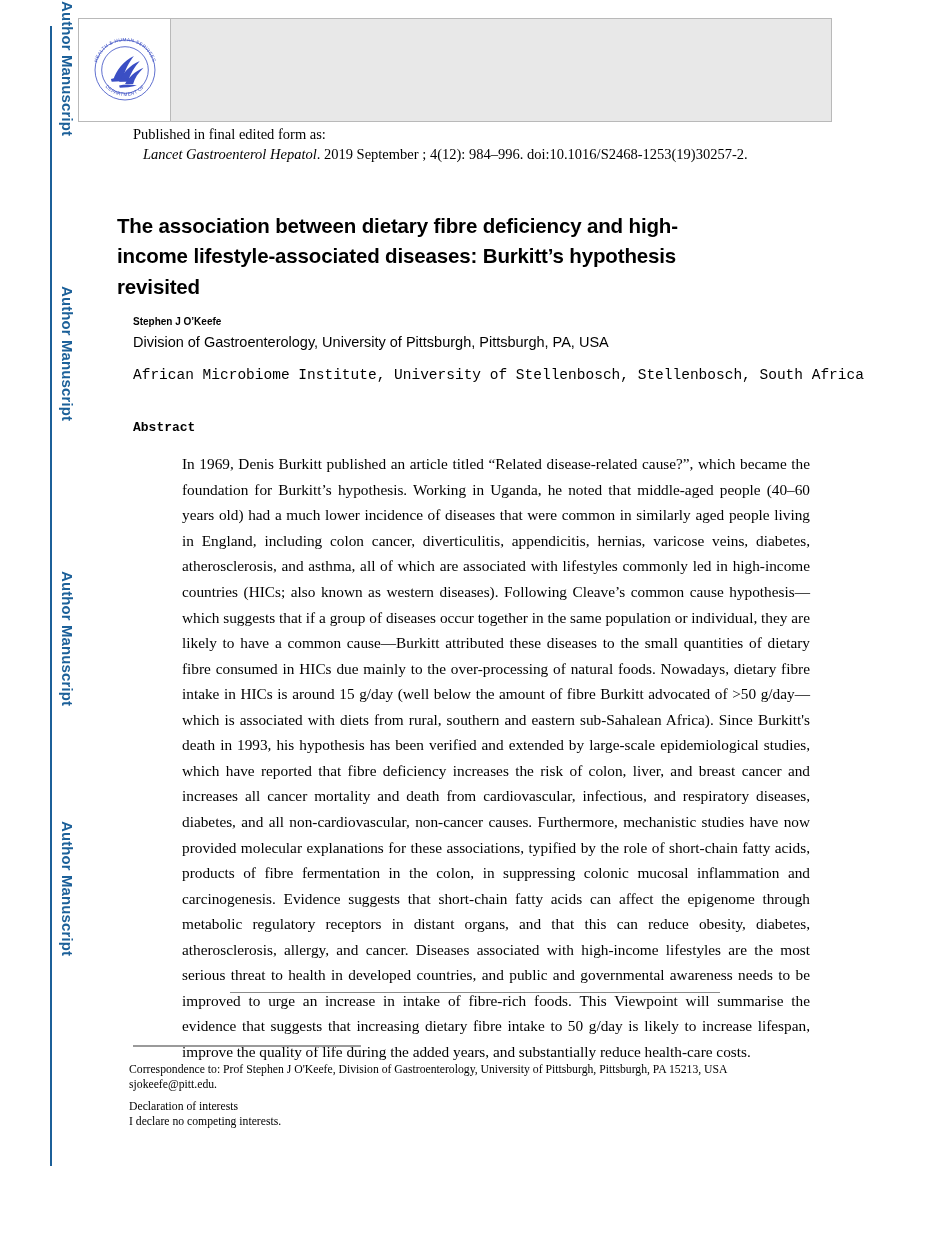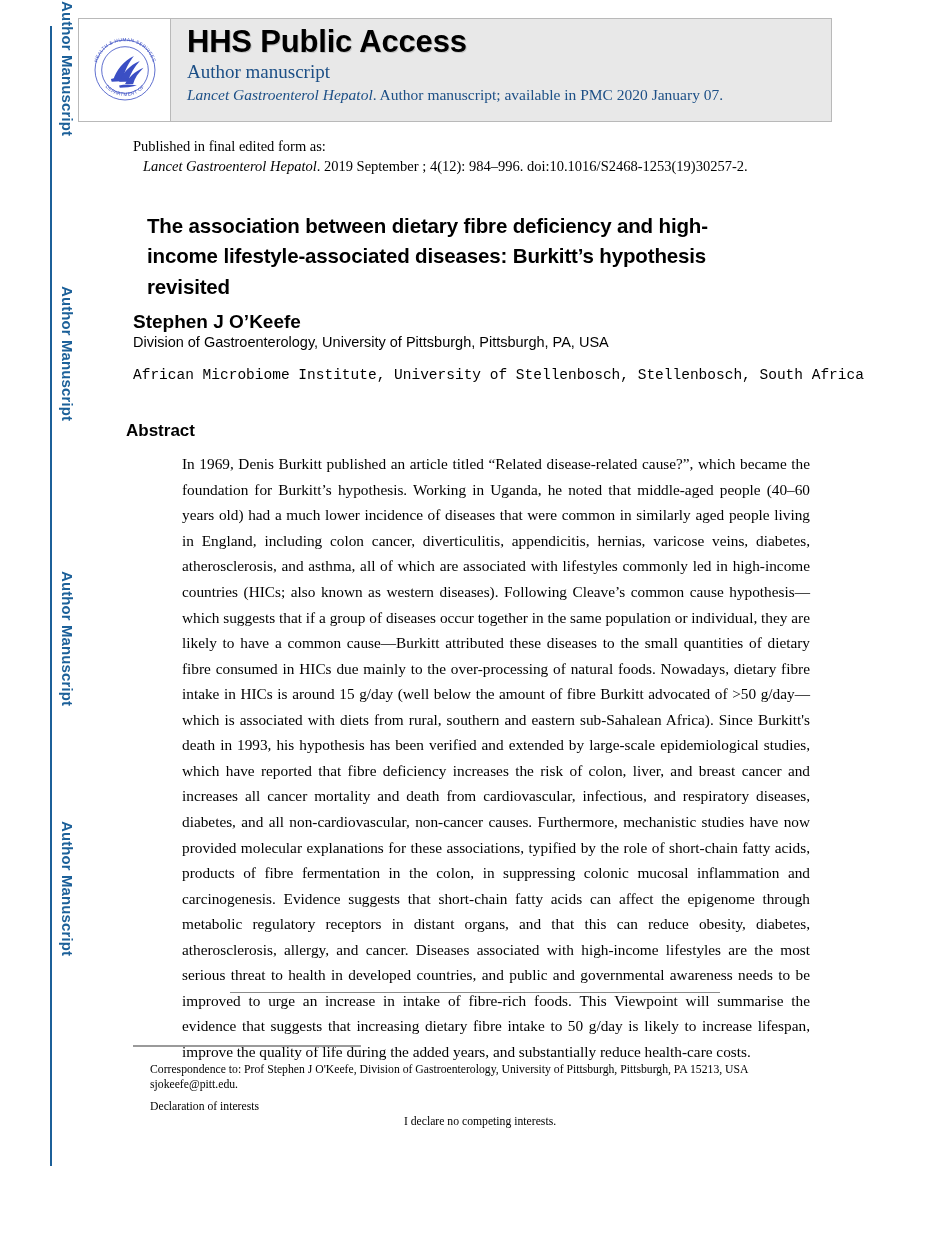--- a/index.html
+++ b/index.html
@@ -109,70 +109,69 @@
   
   #published-block {
     position: absolute;
     left: 133px;
     top: 124px;
     width: 700px;
     font-family: "Liberation Serif", serif;
     font-size: 14.5px;
     line-height: 20px;
     color: #000000;
-    margin-top: 12px;
   }
   #published-line2 { padding-left: 10px; }
   #published-line2 .jrnl { font-style: italic; }
 
   
   #article-title {
     position: absolute;
-    left: 147px;
+    left: 117px;
     top: 197px;
     width: 630px;
     font-family: "Liberation Sans", sans-serif;
     font-weight: bold;
     font-size: 20.5px;
     line-height: 30.5px;
     color: #000000;
     letter-spacing: -0.15px;
   }
   #author-name {
     position: absolute;
     left: 133px;
     top: 312px;
     font-family: "Liberation Sans", sans-serif;
     font-weight: bold;
-    font-size: 19px;
+    font-size: 10px;
     line-height: 20px;
   }
   #affiliation-1 {
     position: absolute;
     left: 133px;
     top: 332px;
     font-family: "Liberation Sans", sans-serif;
     font-size: 14.5px;
     line-height: 21px;
   }
   #affiliation-2 {
     position: absolute;
     left: 133px;
     top: 365px;
     font-family: Liberation Mono, monospace;
     font-size: 14.5px;
     line-height: 21px;
   }
   #abstract-heading {
     position: absolute;
-    left: 126px;
+    left: 133px;
     top: 406px;
-    font-family: Liberation Sans, sans-serif;
-    font-weight: bold;
-    font-size: 17px;
+    font-family: Liberation Mono, monospace;
+    font-weight: bold;
+    font-size: 13px;
     line-height: 22px;
   }
   #abstract-body {
     position: absolute;
     left: 157px;
     top: 436px;
     width: 628px;
     font-family: "Liberation Serif", serif;
     font-size: 15.3px;
     line-height: 25.55px;
@@ -194,31 +193,31 @@
   #footnote-rule {
     position: absolute;
     left: 133px;
     top: 1045px;
     width: 228px;
     height: 2px;
     background: #9a9a9a;
   }
   #footnote-block {
     position: absolute;
-    left: 150px;
+    left: 129px;
     top: 1063px;
     width: 660px;
     font-family: "Liberation Serif", serif;
     font-size: 11.7px;
     line-height: 14.6px;
     color: #000000;
   }
   #correspondence { margin: 0 0 8px 0; }
   #declaration-heading { margin: 0; }
-  #declaration-text { margin: 0; text-align: center; }
+  #declaration-text { margin: 0; }
 </style>
 </head>
 <body>
 
 <div id="sidebar-rail">
   <div id="sidebar-rule"></div>
   <div class="rail-label rail-0"><span>Author Manuscript</span></div>
   <div class="rail-label rail-1"><span>Author Manuscript</span></div>
   <div class="rail-label rail-2"><span>Author Manuscript</span></div>
   <div class="rail-label rail-3"><span>Author Manuscript</span></div>
@@ -241,25 +240,20 @@
       </text>
       <g fill="#3b4fc4">
         <path d="M34 64 C38 50, 48 38, 62 31 C56 39, 50 49, 47 62 Z"></path>
         <path d="M42 66 C47 54, 56 44, 70 38 C63 46, 57 55, 54 66 Z"></path>
         <path d="M50 69 C55 60, 63 52, 75 47 C68 54, 63 61, 61 69 Z"></path>
         <path d="M31 62 C38 60, 50 61, 58 64 C50 65, 40 66, 32 66 Z"></path>
         <path d="M42 71 C49 69, 58 69, 66 71 C58 73, 50 74, 43 74 Z"></path>
       </g>
     </svg>
   </div>
-  <div id="hhs-banner-text">
-    <div id="hhs-title">HHS Public Access</div>
-    <div id="hhs-subtitle">Author manuscript</div>
-    <div id="hhs-citation"><span class="jrnl">Lancet Gastroenterol Hepatol</span><span>. Author manuscript; available in PMC 2020 January 07.</span></div>
-  </div>
 </div>
 
 <div id="published-block">
   <div id="published-line1">Published in final edited form as:</div>
   <div id="published-line2"><span class="jrnl">Lancet Gastroenterol Hepatol</span><span>. 2019 September ; 4(12): 984–996. doi:10.1016/S2468-1253(19)30257-2.</span></div>
 </div>
 
 <h1 id="article-title">The association between dietary fibre deficiency and high-income lifestyle-associated diseases: Burkitt’s hypothesis revisited</h1>
 <div id="author-name">Stephen J O’Keefe</div>
 <div id="affiliation-1">Division of Gastroenterology, University of Pittsburgh, Pittsburgh, PA, USA</div>

